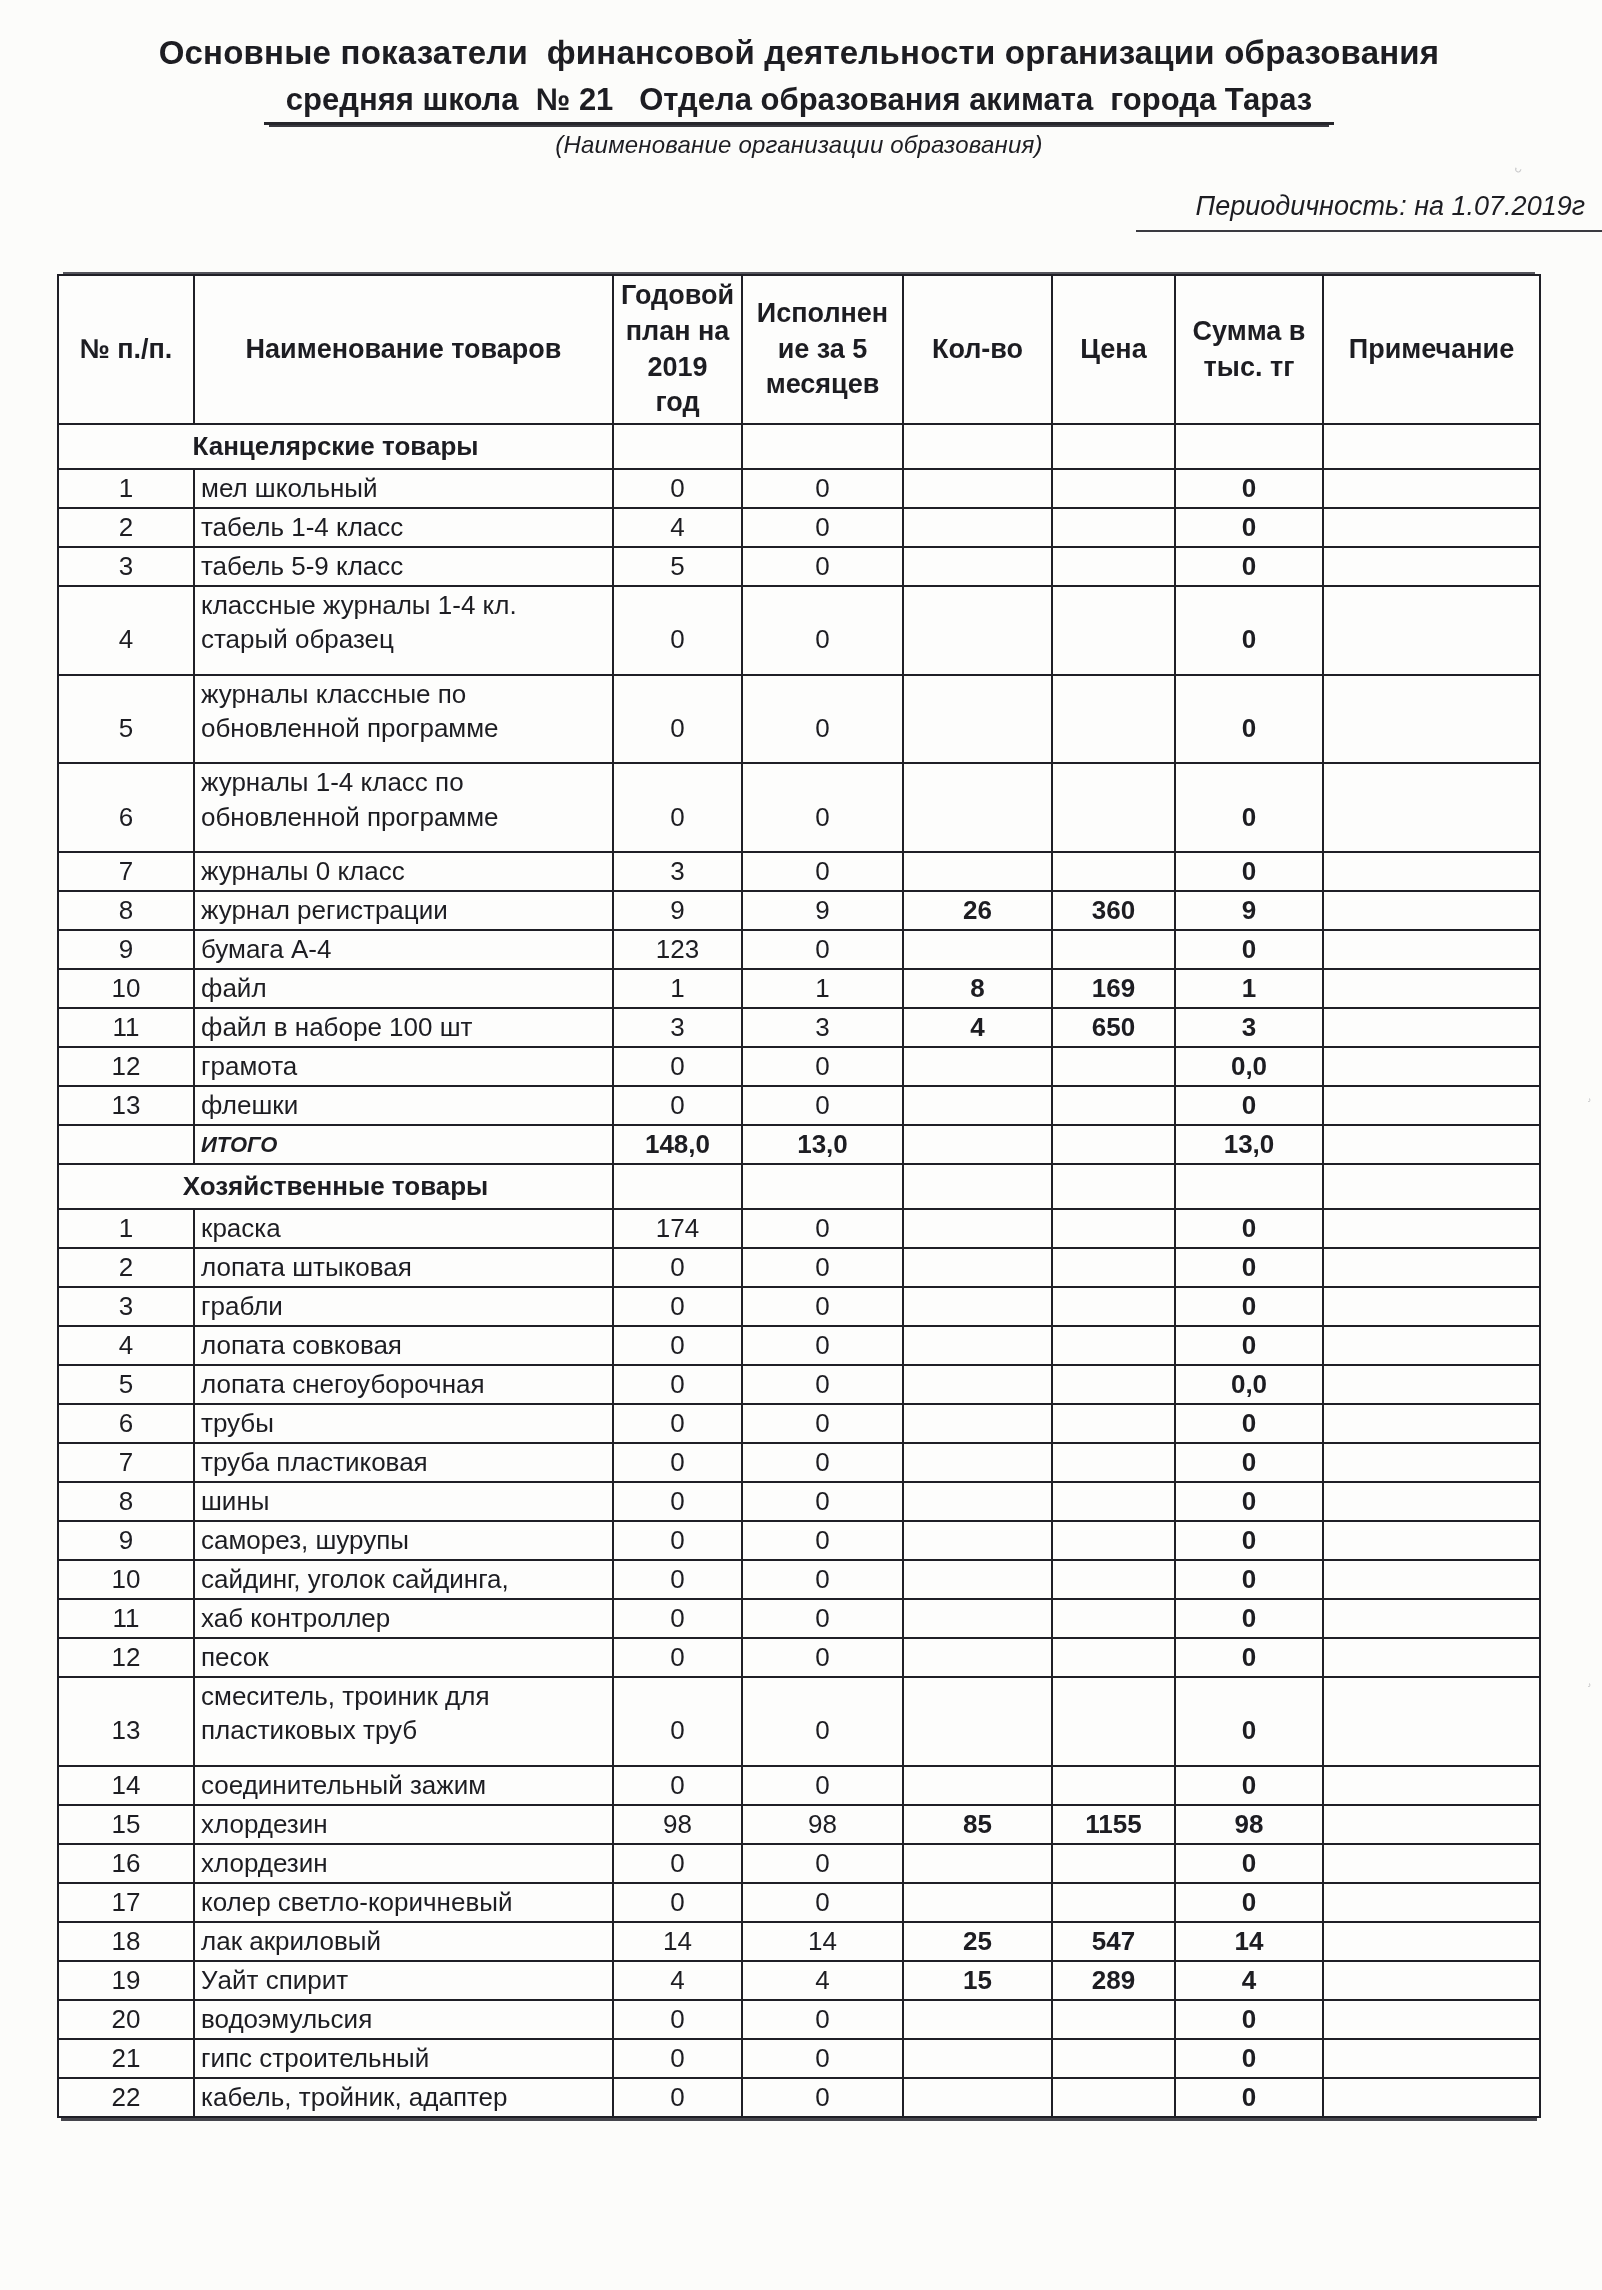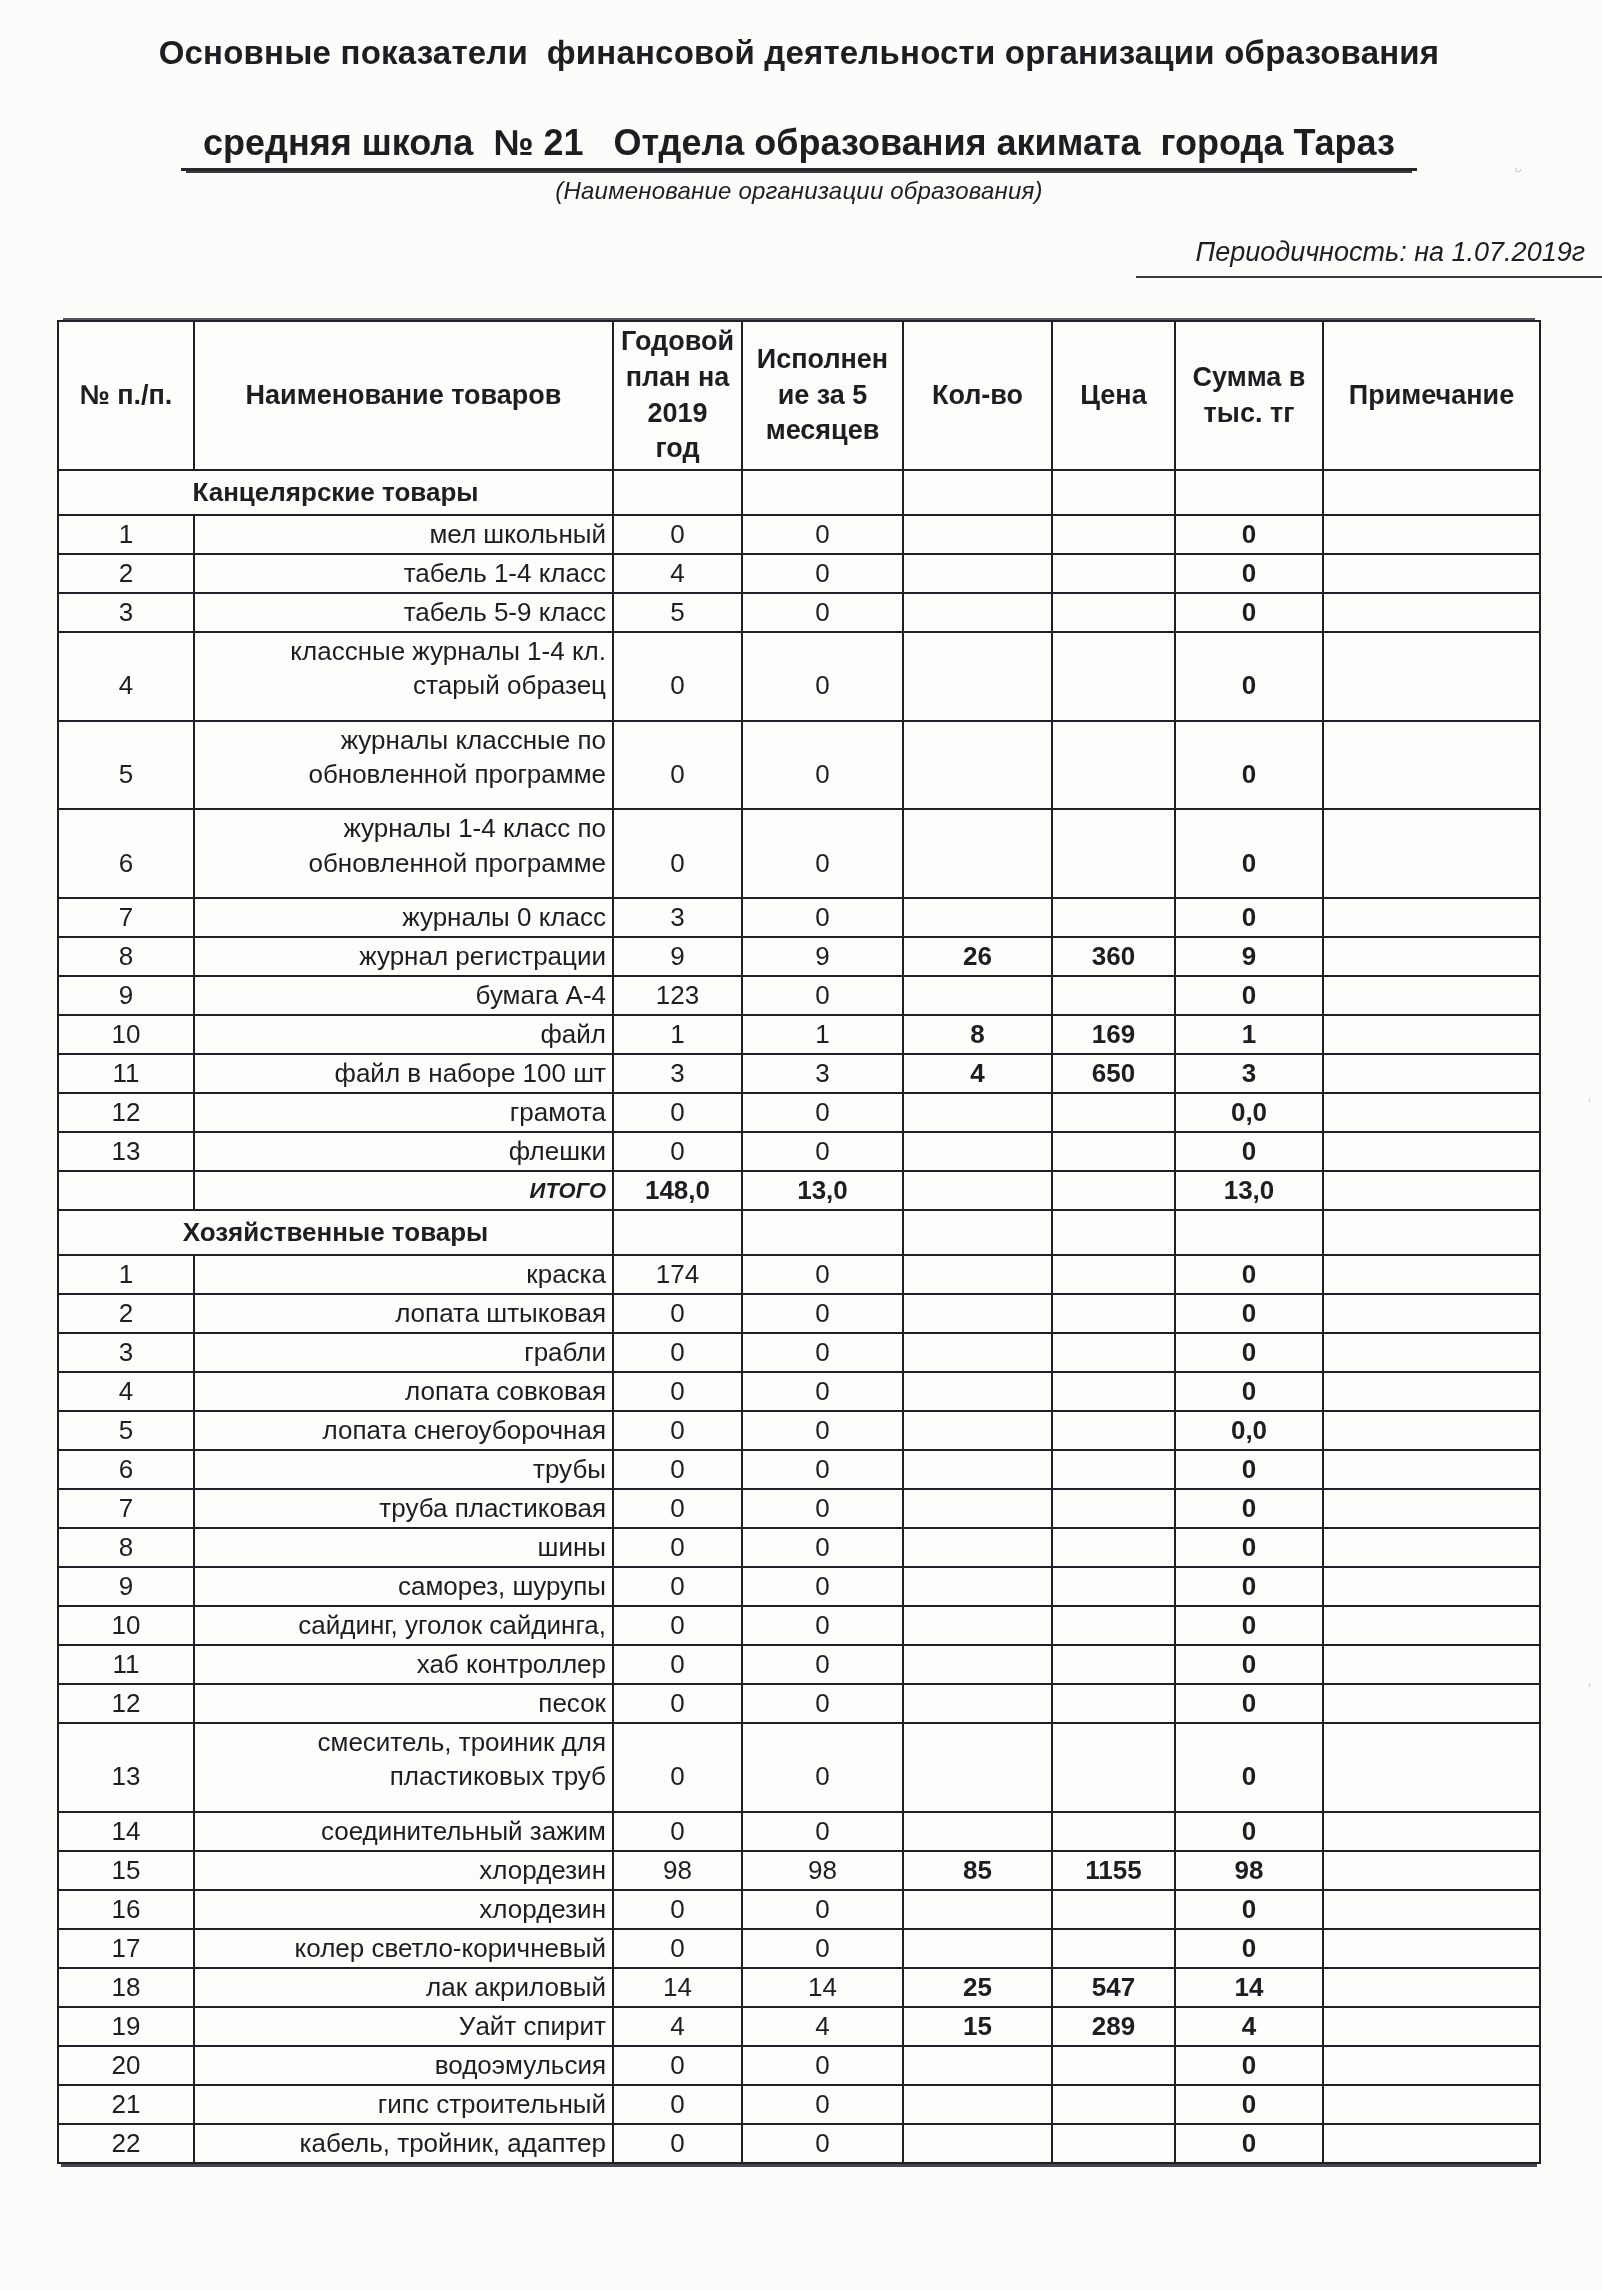--- a/index.html
+++ b/index.html
@@ -23,27 +23,26 @@
   }
   .title-main{
     font-size:33px;
     font-weight:bold;
     letter-spacing:0.2px;
     white-space:pre-wrap;
   }
   .school-name-wrap{margin-top:10px;}
   .school-name{
     display:inline-block;
-    font-size:36px;
+    font-size:31px;
     font-weight:bold;
     white-space:pre-wrap;
     padding:0 22px 4px 22px;
     border-bottom:3px solid #26262b;
     box-shadow:0 7px 0 -5px #3a3a40;
-    margin-top:40px;
   }
   .org-caption{
     margin-top:6px;
     font-size:24px;
     font-style:italic;
     letter-spacing:0.2px;
   }
   .periodicity-wrap{
     margin:32px 0 0 55px;
     text-align:right;
@@ -75,21 +74,21 @@
     text-align:center;
     vertical-align:middle;
     white-space:pre-line;
     font-size:27px;
   }
   tr.header-row{height:149px;}
   tr.item-row{height:39px;}
   tr.item-row.tall{height:78px;}
   tr.section-row{height:45px;}
   td.c{text-align:center;}
-  td.l{text-align:right;padding-left:9px;white-space:pre-line;border-radius:9px;}
+  td.l{text-align:left;padding-left:9px;white-space:pre-line;border-radius:9px;}
   td.b{font-weight:bold;}
   tr.tall td{vertical-align:bottom;padding-bottom:17px;}
   td.section-name-cell{
     font-weight:bold;
     text-align:center;
     font-size:27px;
   }
   tr.total-row td{font-weight:bold;}
   tr.total-row td.l{font-style:italic;font-size:22px;}
   .artifact{

